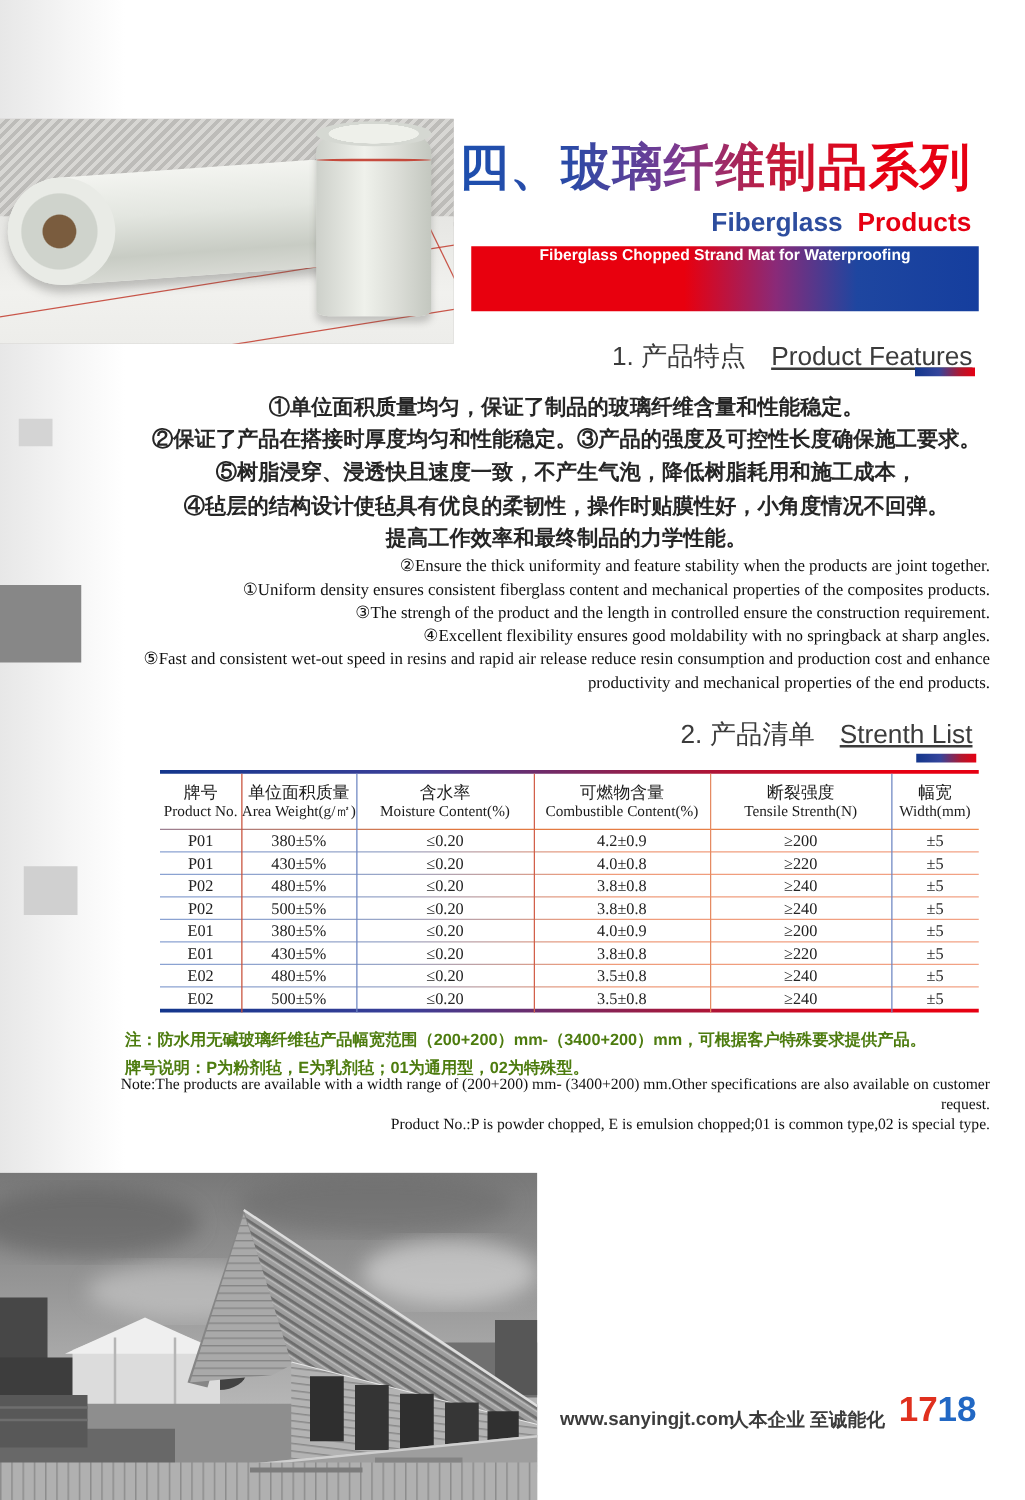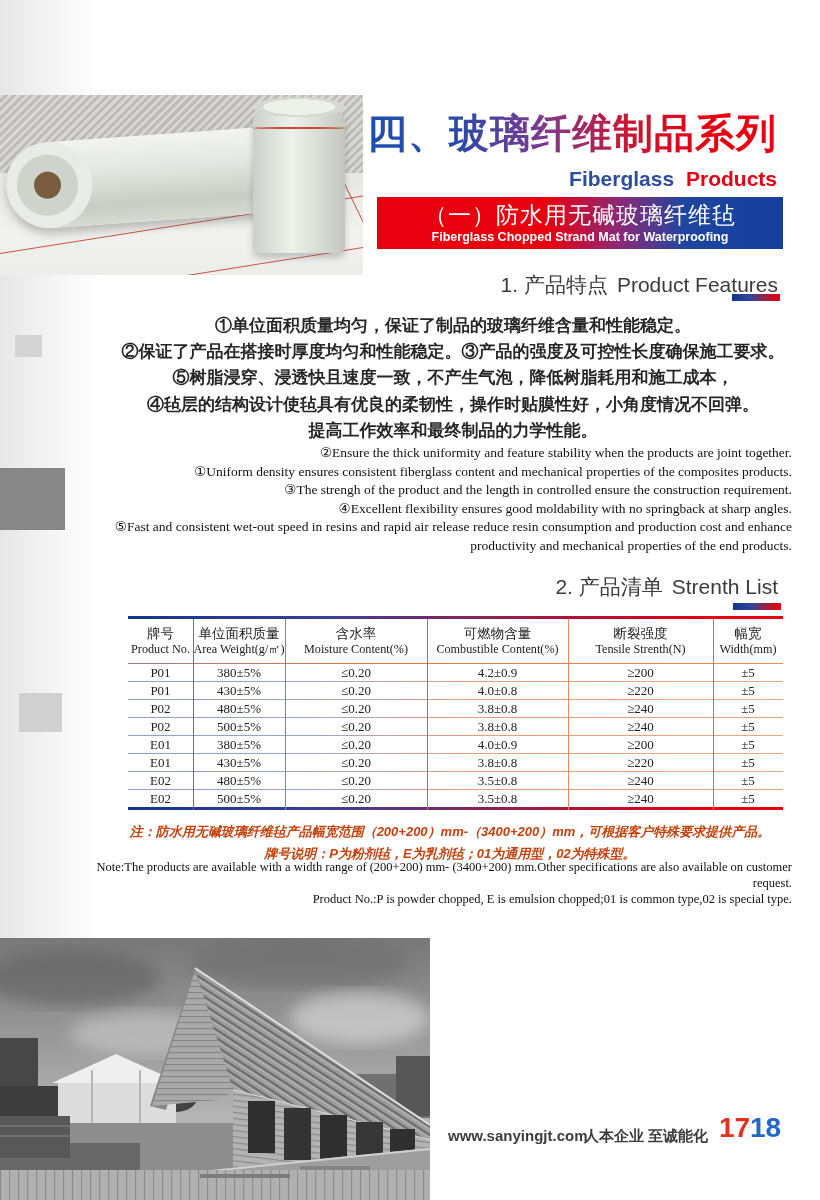--- a/index.html
+++ b/index.html
@@ -45,21 +45,21 @@
   .title-en{position:absolute;right:43px;top:167px;z-index:2;font-size:21px;font-weight:bold;}
   .title-en .blue{color:#2d4d9e;} .title-en .red{color:#e60012;margin-left:6px;}
 
   .banner{position:absolute;left:377px;top:197px;width:406px;height:52px;z-index:2;text-align:center;color:#fff;
     background:linear-gradient(90deg,#e8000e 0%,#e8000e 42%,#8a2a78 60%,#1e46a0 76%,#153e9e 100%);}
   .banner-cn{font-size:23px;line-height:30px;margin-top:3px;letter-spacing:1px;}
   .banner-en{font-size:12.5px;font-weight:bold;line-height:15px;}
 
   
   .sec-head{position:absolute;right:42px;z-index:2;font-size:21px;color:#3b3b3b;white-space:nowrap;}
-  .sec-head .en{margin-left:9px;}
+  .sec-head .en{margin-left:20px;text-decoration:underline;}
   .h1{top:271px;} .h2{top:573px;}
   .grad-bar{position:absolute;z-index:2;width:48px;height:7px;
     background:linear-gradient(90deg,#13368c 0%,#35459c 40%,#b01830 75%,#e60012 100%);}
   .bar1{right:40px;top:294px;} .bar2{right:39px;top:603px;}
 
   
   .bullets-cn{position:absolute;right:17px;top:313px;width:700px;z-index:2;text-align:center;
     font-size:17px;line-height:26.2px;font-weight:600;color:#262626;}
   .bullets-en{position:absolute;right:28px;top:444px;width:700px;z-index:2;text-align:right;
     font-family:"Liberation Serif",serif;font-size:13.5px;line-height:18.6px;color:#111;}
@@ -74,22 +74,22 @@
   .hsep{height:1px;background:linear-gradient(90deg,#9b7f92 0%,#e0763e 35%,#ef8a50 100%);}
   .trow{display:grid;grid-template-columns:65px 92px 142px 141px 145px 70px;height:17px;align-items:center;}
   .td{text-align:center;font-family:"Liberation Serif",serif;font-size:13px;color:#222;}
   .row-sep{height:1px;background:linear-gradient(90deg,#8aa2d2 0%,#98a6c8 28%,#ef9b79 52%,#f2a285 100%);}
   .vsep{position:absolute;top:3px;width:1px;height:191px;}
   .v1{left:65px;background:#c8503a;} .v2{left:157px;background:#6e86c2;}
   .v3{left:299px;background:#d2604a;} .v4{left:440px;background:#e58a62;}
   .v5{left:585px;background:#6e86c2;}
 
   
-  .notes-cn{position:absolute;right:20px;top:821px;width:700px;z-index:2;text-align:center;
-    font-size:13px;font-weight:bold;line-height:22px;color:#c2410c;font-style:italic;}
+  .notes-cn{position:absolute;right:20px;top:821px;width:700px;z-index:2;text-align:left;
+    font-size:13px;font-weight:bold;line-height:22px;color:#4d7c0f;}
   .notes-en{position:absolute;right:28px;top:859px;width:700px;z-index:2;text-align:right;
     font-family:"Liberation Serif",serif;font-size:12.5px;line-height:16px;color:#111;}
 
   
   .photo-bottom{position:absolute;left:0;top:938px;width:430px;height:262px;z-index:2;overflow:hidden;}
 
   
   .footer-text{position:absolute;top:1127px;z-index:2;font-size:15px;font-weight:bold;color:#3c3c3c;white-space:nowrap;}
   .f-web{left:448px;} .f-s1{left:584px;} .f-s2{left:648px;}
   .pageno{position:absolute;top:1112px;z-index:2;font-size:28px;font-weight:bold;}
@@ -120,21 +120,20 @@
     </div>
   </div>
 
   <div class="title-cn">四、玻璃纤维制品系列</div>
   <div class="title-en">
     <span class="blue">Fiberglass</span>
     <span class="red">Products</span>
   </div>
 
   <div class="banner">
-    <div class="banner-cn">（一）防水用无碱玻璃纤维毡</div>
     <div class="banner-en">Fiberglass Chopped Strand Mat for Waterproofing</div>
   </div>
 
   <div class="sec-head h1">
     <span>1. 产品特点</span><span class="en">Product Features</span>
   </div>
   <div class="grad-bar bar1"></div>
 
   <div class="bullets-cn">
     <div>①单位面积质量均匀，保证了制品的玻璃纤维含量和性能稳定。</div>

